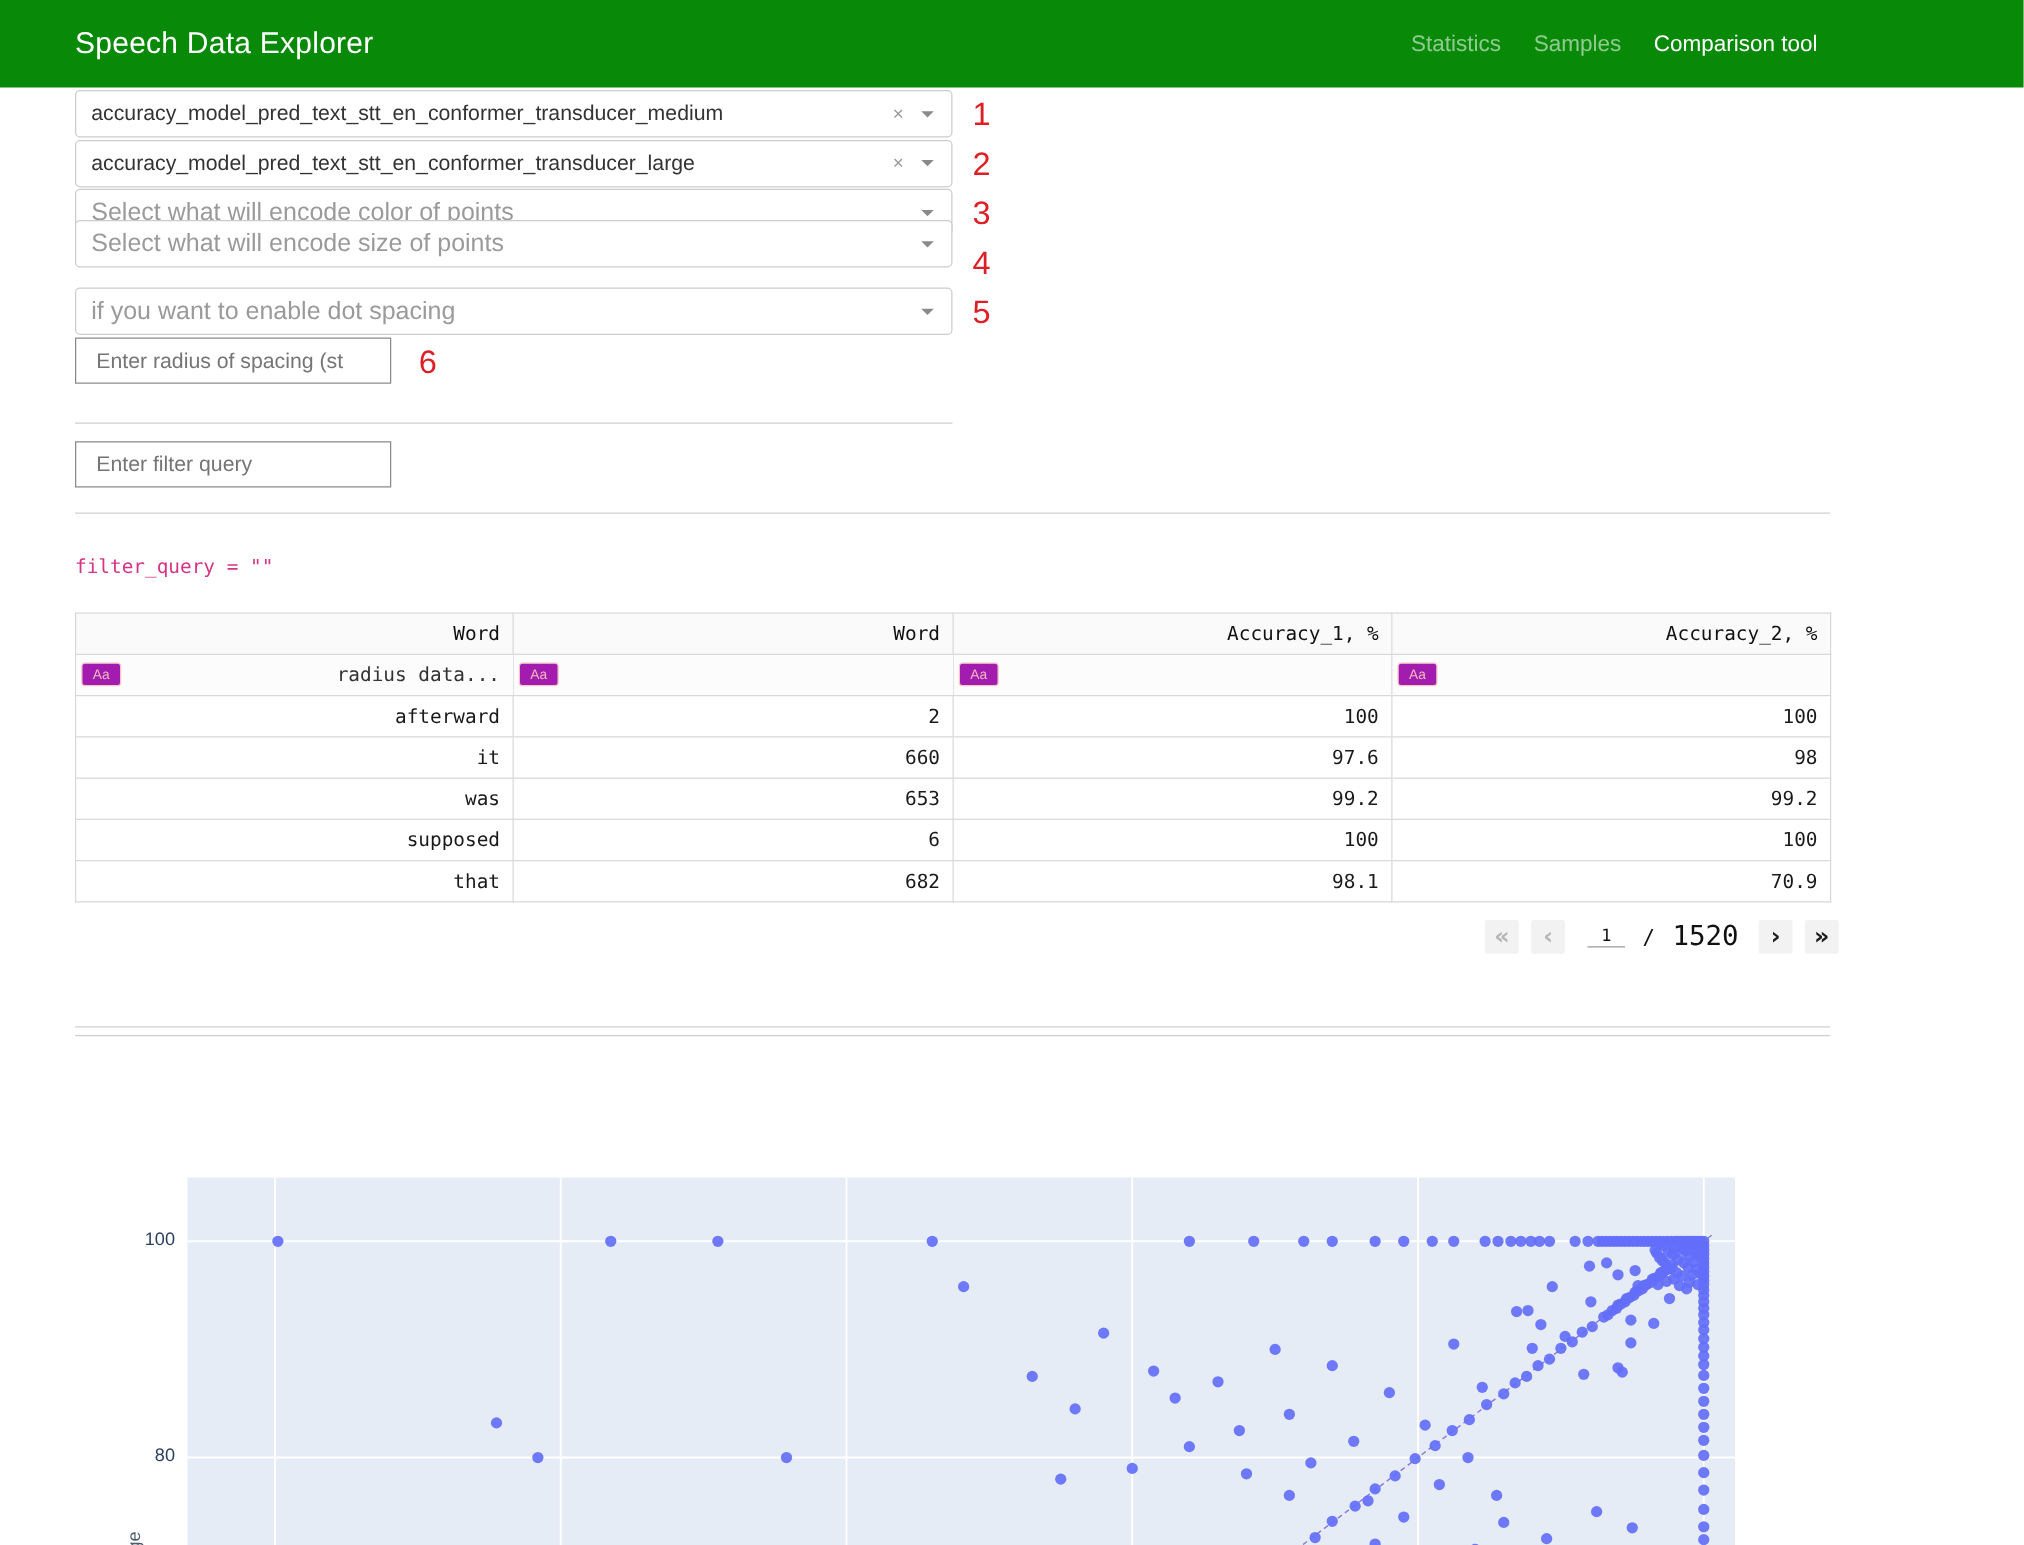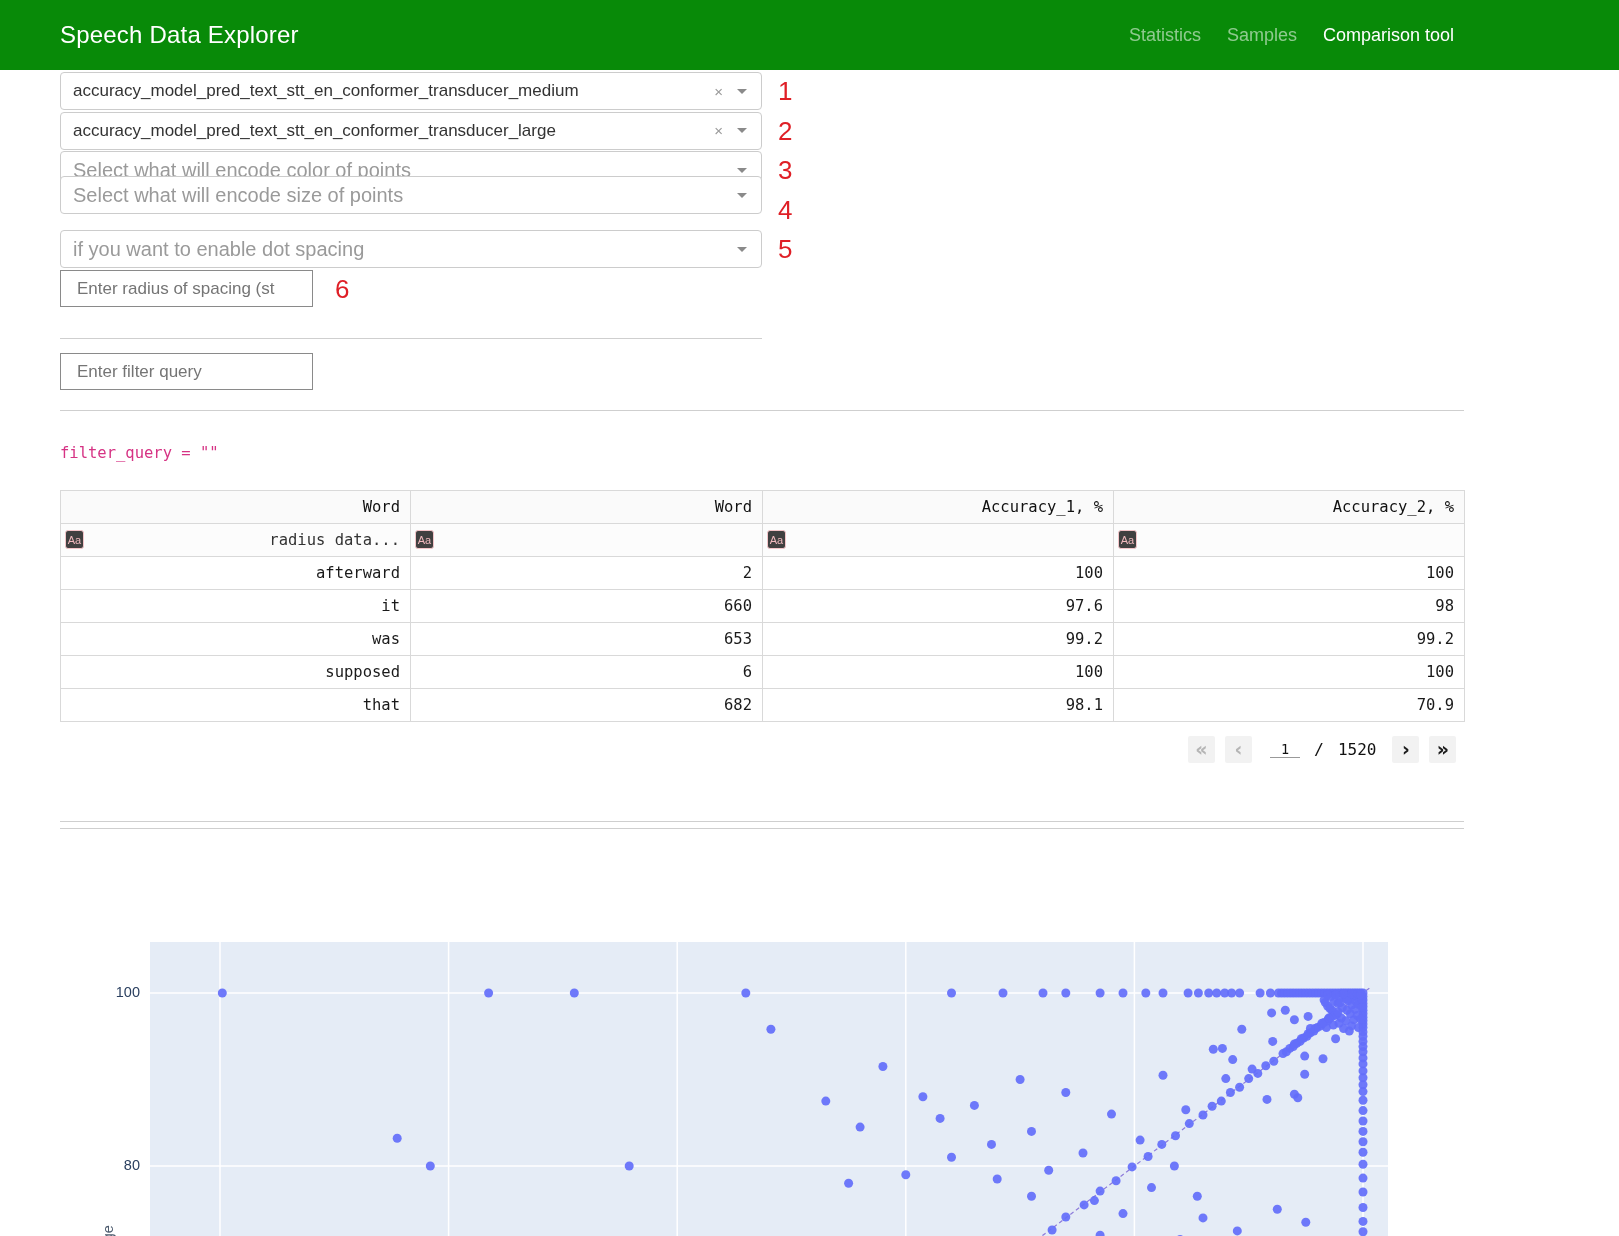--- a/index.html
+++ b/index.html
@@ -38,41 +38,41 @@
               font-family:"DejaVu Sans Mono", monospace; font-size:15.5px; color:#d63384; }
 
   
   .dtable { position:absolute; left:60px; top:490px; width:1404px;
             border-collapse:collapse; table-layout:fixed;
             font-family:"DejaVu Sans Mono", monospace; font-size:15.5px; color:#1a1a1a; }
   .dtable th, .dtable td { border:1px solid #d9d9d9; height:33px; text-align:right;
             padding:0 10px 0 4px; font-weight:normal; overflow:hidden; }
   .dtable thead th { background:#fafafa; color:#111; }
   .dtable tr.filter td { background:#fcfcfc; position:relative; }
-  .aa-badge { position:absolute; left:4px; top:6px; width:19px; height:19px;
-              border:1px solid #f4c5c9; border-radius:3px; color:#f0b9bd; background:#404040;
+  .aa-badge { position:absolute; left:4px; top:6px; width:32px; height:19px;
+              border:1px solid #f4c5c9; border-radius:3px; color:#f0b9bd; background:#a21caf;
               font-size:11px; line-height:18px; text-align:center;
               font-family:"Liberation Sans", sans-serif; cursor:pointer; }
   .filter-text { color:#333; }
 
   
   .pager { position:absolute; left:1188px; top:736px; display:flex; align-items:center;
            font-family:"DejaVu Sans Mono", monospace; }
   .pbtn { width:27px; height:27px; background:#f2f2f2; border-radius:2px; border:none;
           display:flex; align-items:center; justify-content:center;
           font-size:19px; font-weight:bold; cursor:pointer;
           font-family:"DejaVu Sans", sans-serif; line-height:1; }
   .pbtn.dis { color:#b5b5b5; }
   .pbtn.en  { color:#1c1c1c; }
   .pager .gap { margin-left:10px; }
   .page-input { width:30px; margin:0 14px 0 18px; border:none; border-bottom:1px solid #999;
                 text-align:center; font-size:13.5px; background:transparent;
                 font-family:"DejaVu Sans Mono", monospace; color:#111; }
   .page-sep { font-size:16.5px; color:#111; margin-right:14px; }
-  .page-total { font-size:16px; color:#111; margin-right:16px; }
+  .page-total { font-size:22px; color:#111; margin-right:16px; }
 
   
   .chart-section { position:absolute; left:0; top:880px; width:1619px; height:356px;
                    overflow:hidden; }
   .plot-area { position:absolute; left:150px; top:62px; width:1238px; height:420px;
                background:#e5ecf6; }
   .plot-area svg { position:absolute; left:0; top:0; }
   .ytick { position:absolute; left:85px; width:55px; height:18px; text-align:right;
            font-size:14.5px; color:#2a3f5f; }
   .ytick.t100 { top:104px; }

